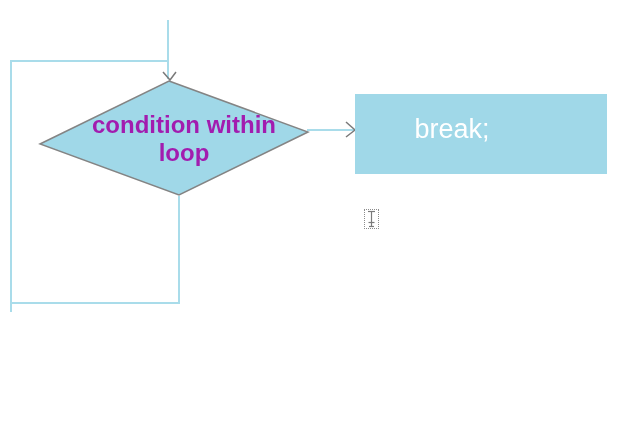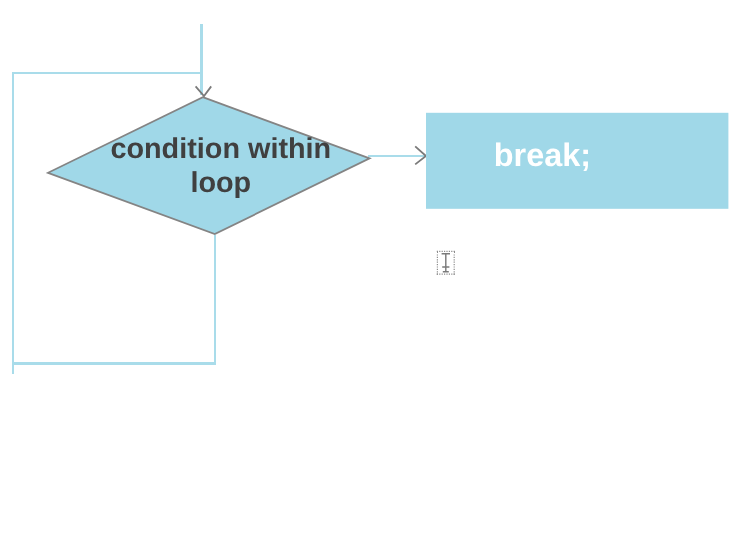--- a/index.html
+++ b/index.html
@@ -43,21 +43,21 @@
     background: #a0d8e8;
     display: flex;
     align-items: center;
     justify-content: center;
     padding-right: 58px;
     padding-bottom: 9px;
     box-sizing: border-box;
   }
   .break-label {
     font-size: 27px;
-    font-weight: bold;
+    font-weight: normal;
     color: #ffffff;
     user-select: none;
   }
   .cursor-box {
     position: absolute;
     left: 364px;
     top: 209px;
     width: 15px;
     height: 20px;
     border: 1px dotted #8c8c8c;
@@ -88,21 +88,21 @@
 
     <line x1="307" y1="130" x2="354" y2="130" stroke-width="2" shape-rendering="crispEdges" style="stroke: rgb(169, 220, 234);"></line>
 
     <polygon points="169,81 308,132 179,195 40,144" stroke-width="1.5" style="fill: rgb(160, 216, 232); stroke: rgb(132, 132, 132);"></polygon>
 
     <polyline points="163,72 170,80 176,72" fill="none" stroke-width="1.5" style="stroke: rgb(122, 122, 122);"></polyline>
 
     <polyline points="346,122 355,130 346,137" fill="none" stroke-width="1.5" style="stroke: rgb(122, 122, 122);"></polyline>
   </svg>
 
-  <div class="diamond-label" style="color: #404040;">condition within loop</div>
+  <div class="diamond-label" style="color: #a21caf;">condition within loop</div>
 
   <div class="break-box" style="background-color: rgb(160, 216, 232);">
     <span class="break-label" style="color: rgb(255, 255, 255);">break;</span>
   </div>
 
   <div class="cursor-box" style="border-color: rgb(140, 140, 140);">
     <svg width="13" height="18" viewBox="0 0 13 18">
       <g fill="none" stroke="#7a7a7a" stroke-width="1.2" style="stroke: rgb(122, 122, 122);">
         <line x1="3" y1="1.5" x2="10" y2="1.5"></line>
         <line x1="6.5" y1="1.5" x2="6.5" y2="16.5"></line>

